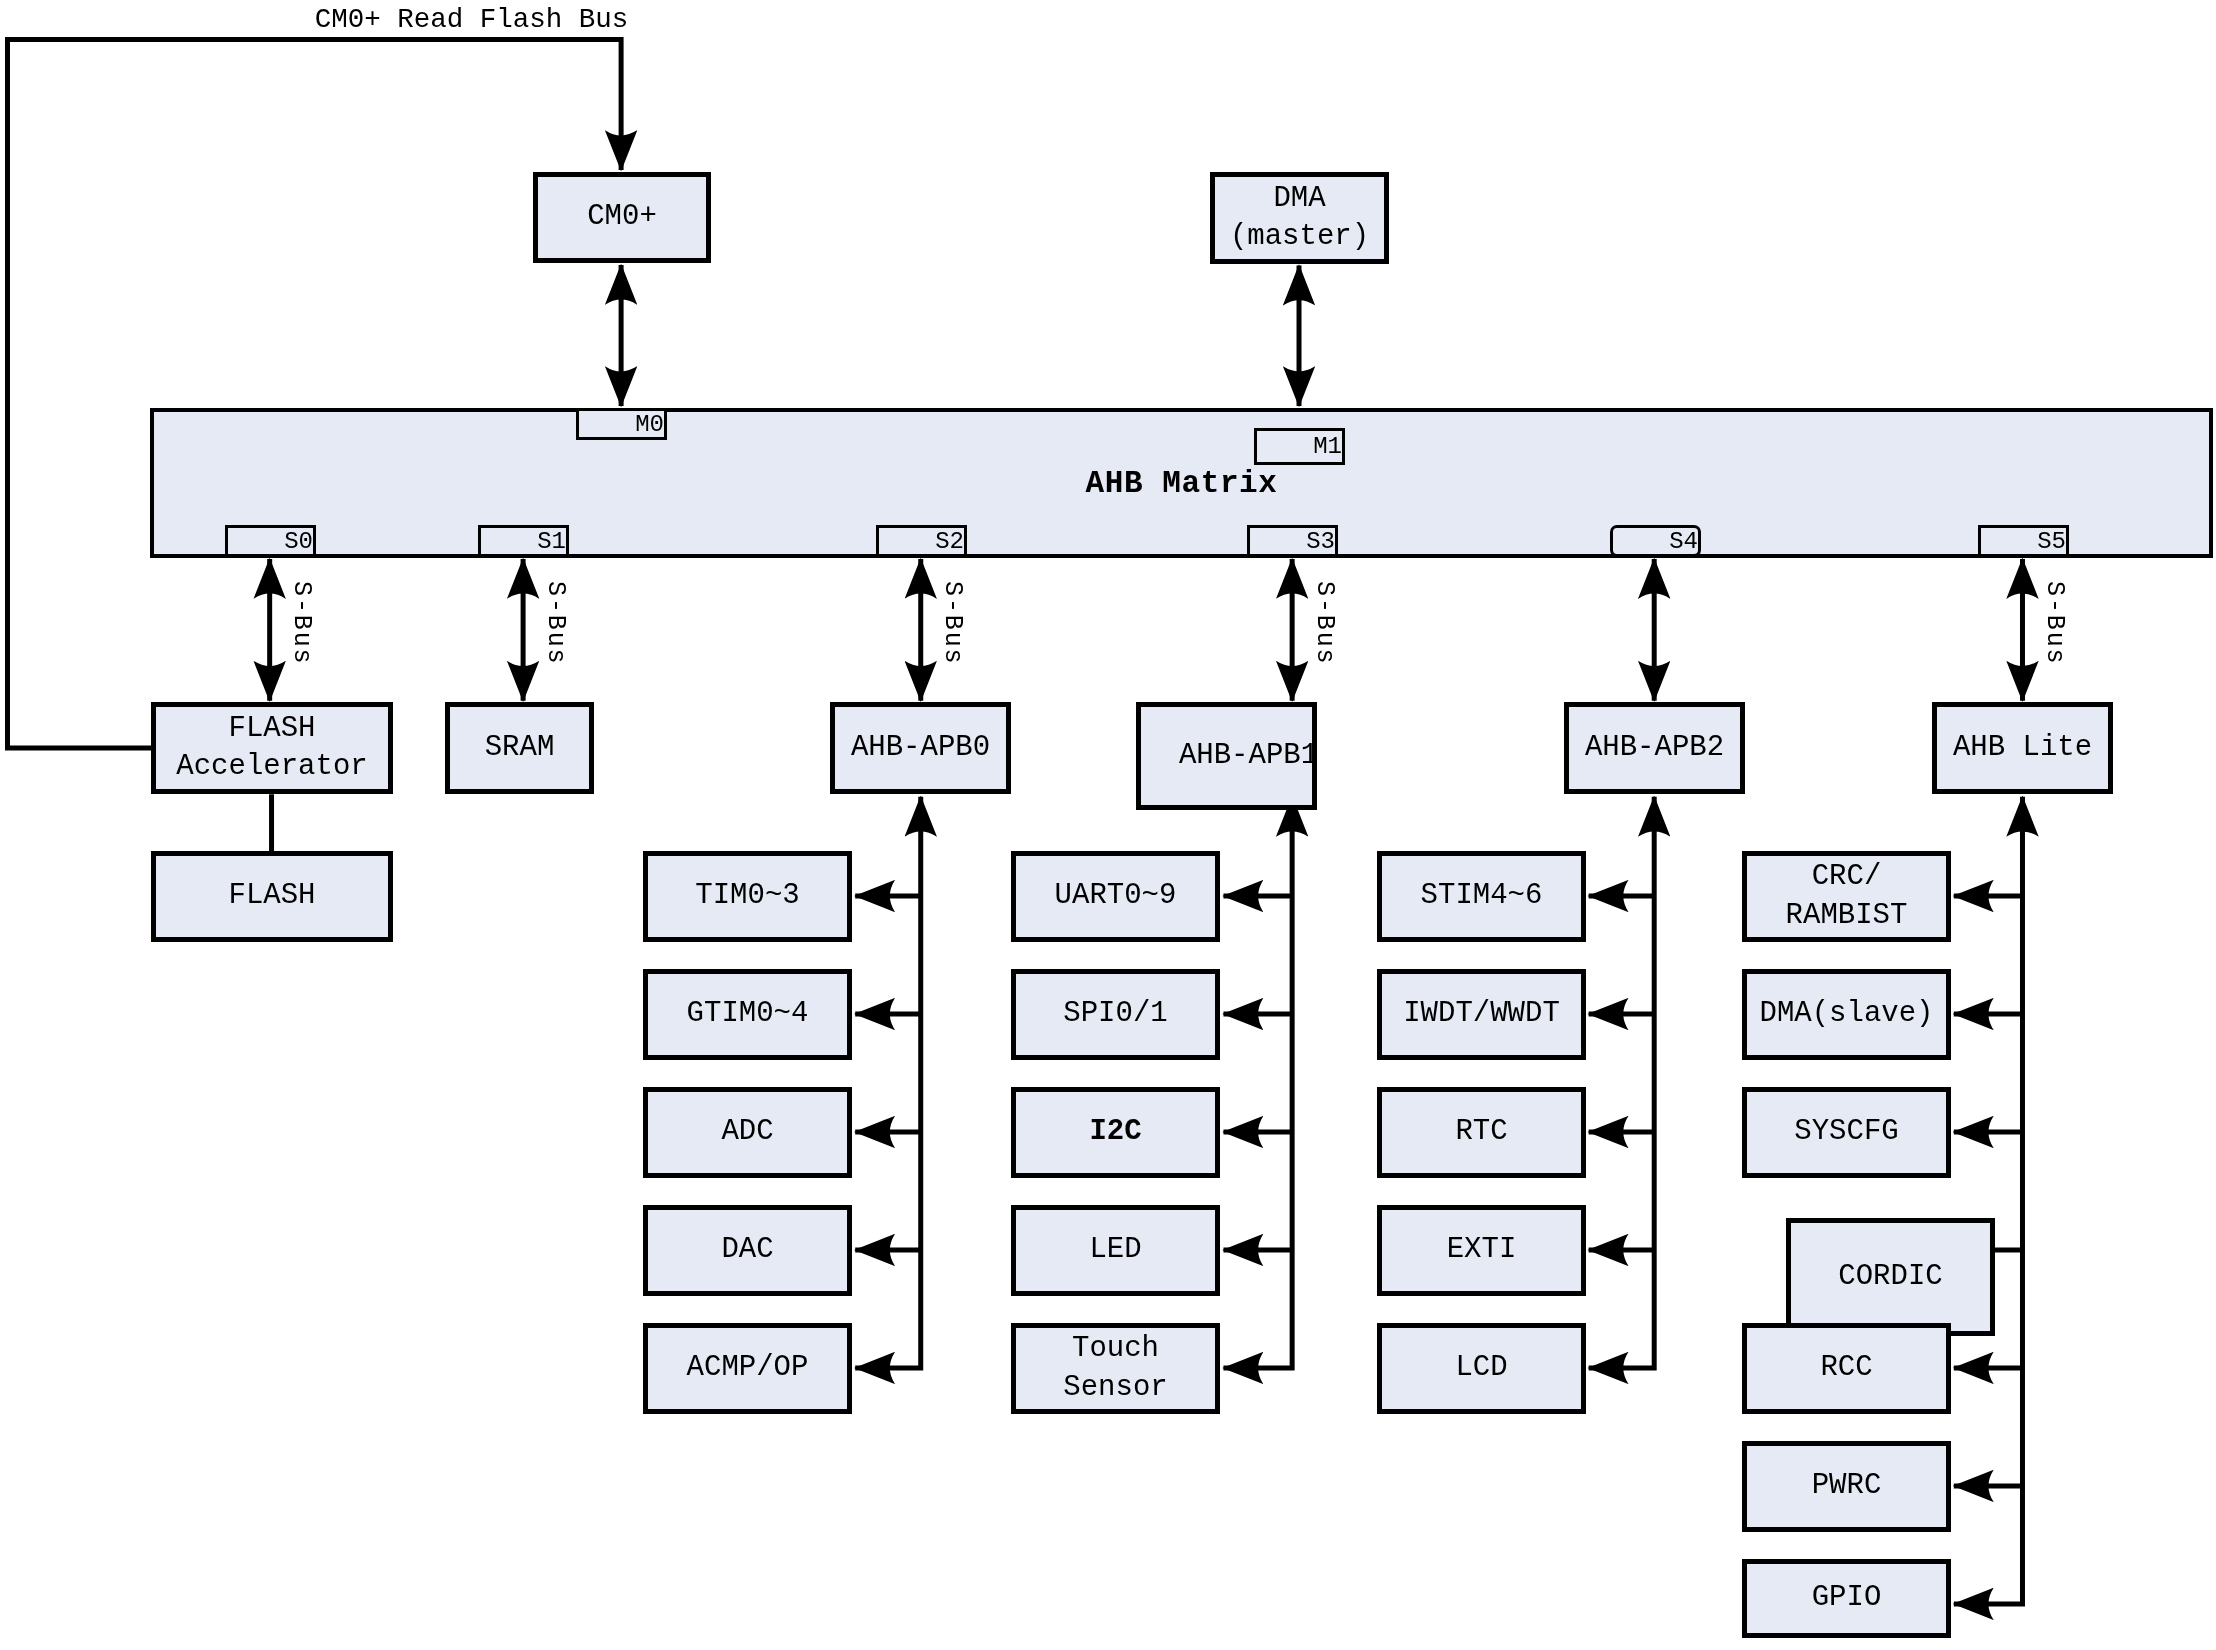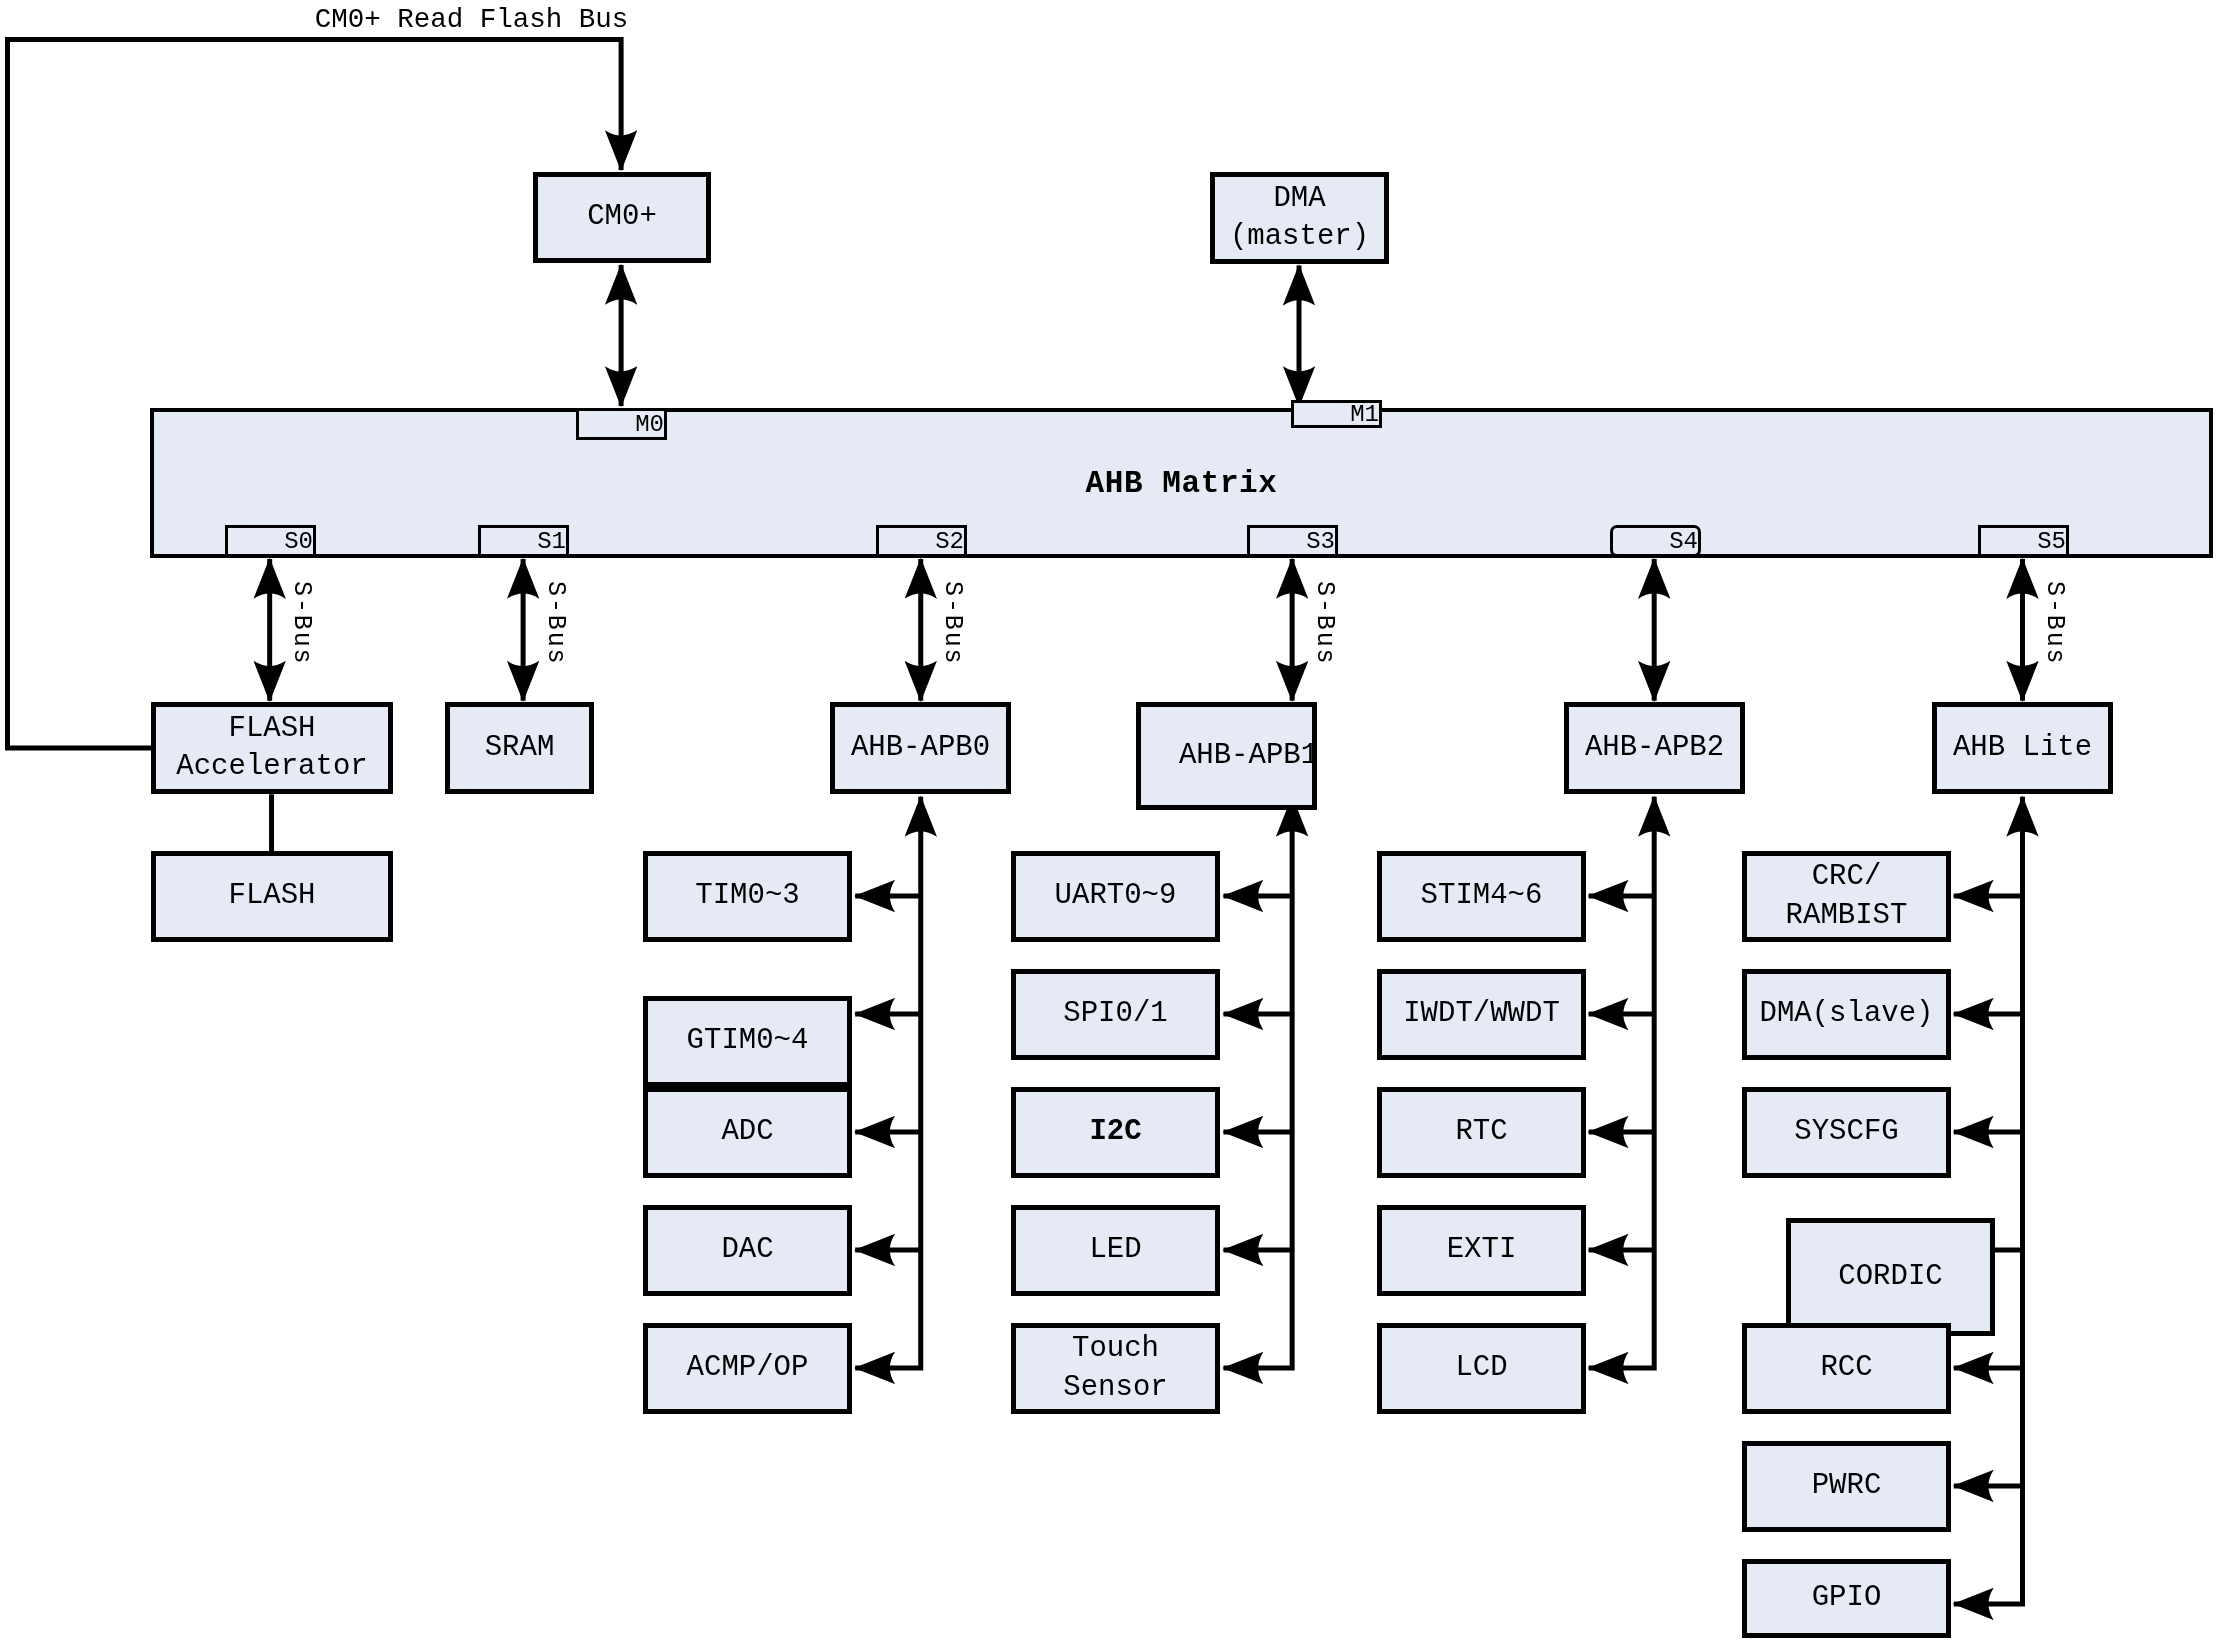--- a/index.html
+++ b/index.html
@@ -82,21 +82,21 @@
     <span>DMA</span>
     <span>(master)</span>
   </div>
 
   <div class="matrix" style="left:150px;top:408px;width:2063px;height:150px;">
     <span class="matrix-title">AHB Matrix</span>
   </div>
   <div class="tab" style="left:576px;top:408px;width:91px;height:32px;">
     <span>M0</span>
   </div>
-  <div class="tab" style="left:1254px;top:400px;width:91px;height:28px;margin-left:37px;">
+  <div class="tab" style="left:1254px;top:428px;width:91px;height:37px;">
     <span>M1</span>
   </div>
   <div class="tab" style="left:225px;top:525px;width:91px;height:32px;">
     <span>S0</span>
   </div>
   <div class="tab" style="left:478px;top:525px;width:91px;height:32px;">
     <span>S1</span>
   </div>
   <div class="tab" style="left:876px;top:525px;width:91px;height:32px;">
     <span>S2</span>
@@ -137,21 +137,21 @@
     <span>AHB Lite</span>
   </div>
 
   <div class="box" style="left:151px;top:851px;width:242px;height:91px;">
     <span>FLASH</span>
   </div>
 
   <div class="box" style="left:643px;top:851px;width:209px;height:91px;">
     <span>TIM0~3</span>
   </div>
-  <div class="box" style="left:643px;top:969px;width:209px;height:91px;margin-top:27px;">
+  <div class="box" style="left:643px;top:969px;width:209px;height:91px;">
     <span>GTIM0~4</span>
   </div>
   <div class="box" style="left:643px;top:1087px;width:209px;height:91px;">
     <span>ADC</span>
   </div>
   <div class="box" style="left:643px;top:1205px;width:209px;height:91px;">
     <span>DAC</span>
   </div>
   <div class="box" style="left:643px;top:1323px;width:209px;height:91px;">
     <span>ACMP/OP</span>

